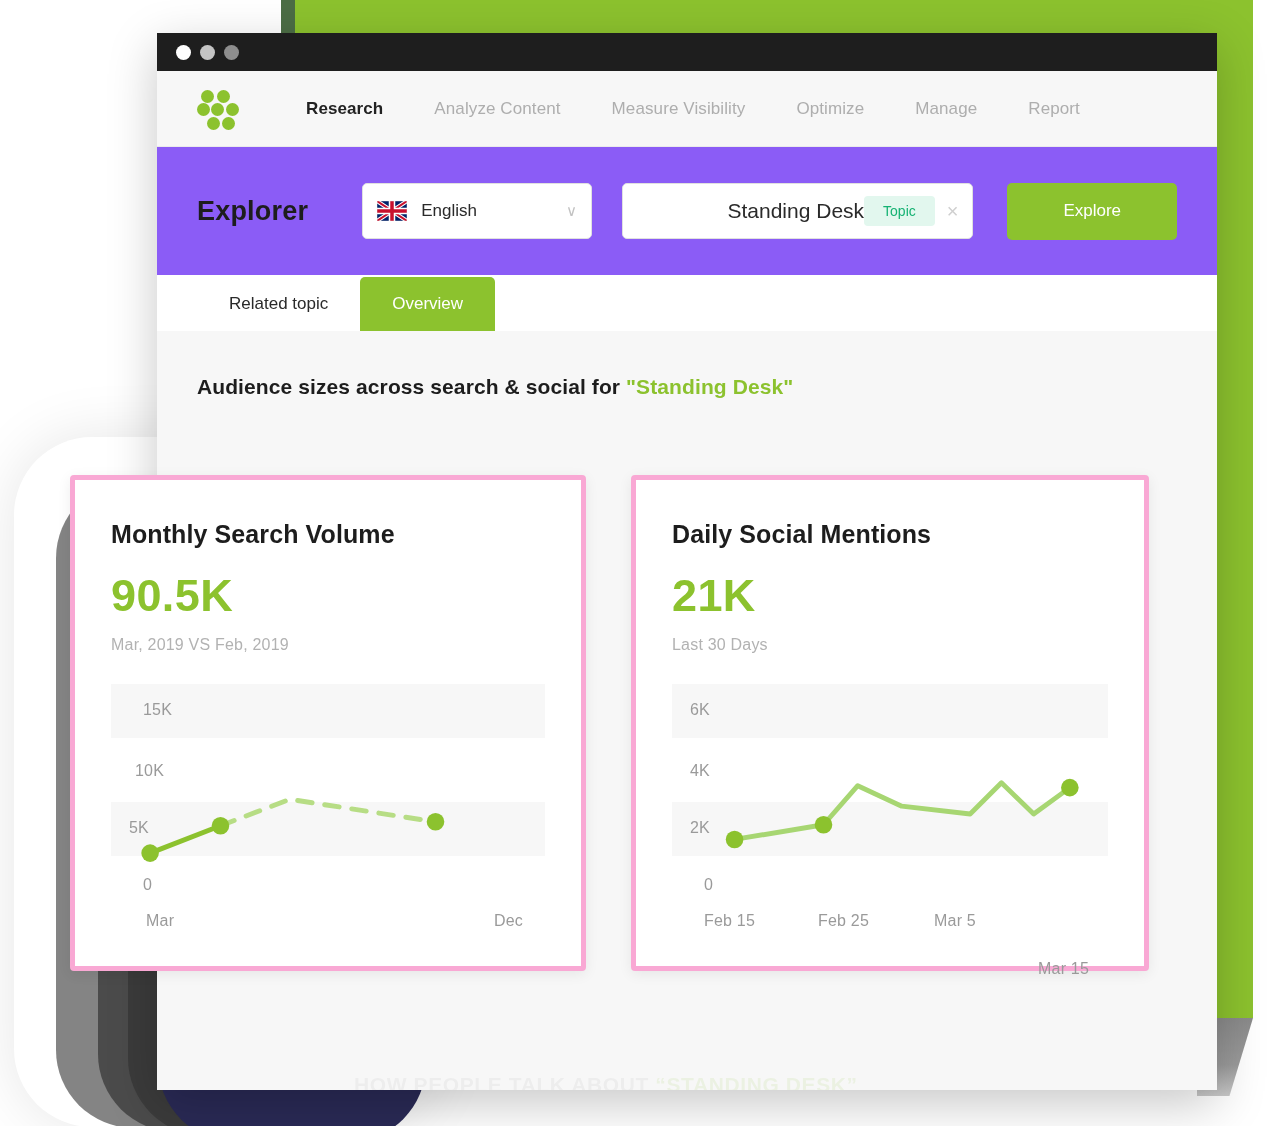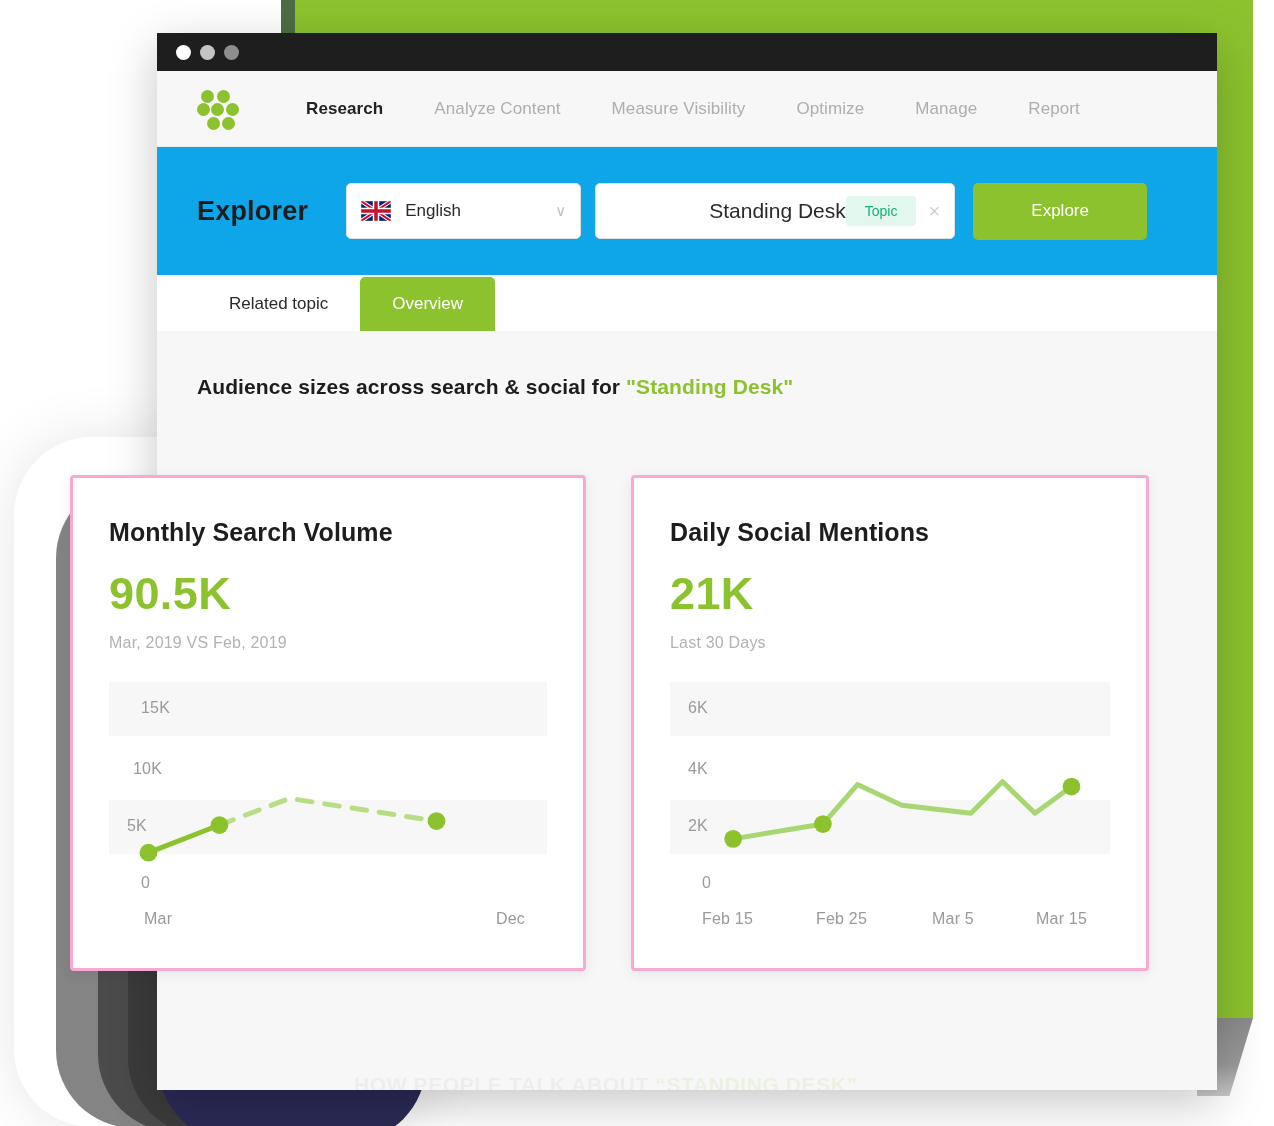--- a/index.html
+++ b/index.html
@@ -56,21 +56,21 @@
   .logo { width: 44px; height: 44px; position: relative; margin-right: 45px; }
   .logo i { position: absolute; width: 13px; height: 13px; border-radius: 50%; background: #8cc22e; }
   .navlinks { display: flex; align-items: center; gap: 11px; }
   .navlink {
     font-size: 17px; color: #aeaeae; padding: 0 20px; letter-spacing: .1px; cursor: pointer;
   }
   .navlink.active { color: #222222; font-weight: bold; }
 
   
   .explorer-row {
-    background: #0ea5e9; height: 128px; display: flex; align-items: center; padding: 0 40px;
+    background: #8b5cf6; height: 128px; display: flex; align-items: center; padding: 0 40px; gap: 16px;
   }
   .explorer-title { font-size: 27px; font-weight: bold; color: #1d1d1d; letter-spacing: .2px; }
   .lang-select {
     margin-left: 38px; width: 235px; height: 56px; border: 1px solid #e0e0e0; border-radius: 5px;
     background: #fff; display: flex; align-items: center; padding: 0 14px; cursor: pointer;
   }
   .flag { width: 30px; height: 20px; margin-right: 14px; flex: none; }
   .lang-label { font-size: 17px; color: #2a2a2a; flex: 1; }
   .chev { color: #c2c2c2; font-size: 15px; }
   .topic-box {
@@ -105,21 +105,21 @@
   .audience .kw { color: #8cc22e; }
 
   .faded {
     position: absolute; left: 197px; top: 1040px; font-size: 21px; font-weight: bold;
     letter-spacing: .6px; color: rgba(30,30,30,.045);
   }
   .faded .kw { color: rgba(140,194,46,.10); }
 
   
   .card {
-    position: absolute; background: #ffffff; border: 3px solid #f9a8d4; border-radius: 4px;
+    position: absolute; background: #ffffff; border: 5px solid #f9a8d4; border-radius: 4px;
     box-shadow: 0 3px 14px rgba(0,0,0,.07);
   }
   .card-1 { left: 70px;  top: 475px; width: 516px; height: 496px; }
   .card-2 { left: 631px; top: 475px; width: 518px; height: 496px; }
   .card-inner { padding: 40px 36px 0 36px; }
   .card-title { font-size: 25px; font-weight: bold; color: #1d1d1d; letter-spacing: .1px; }
   .card-value { font-size: 45px; font-weight: bold; color: #8cc22e; margin-top: 21px; letter-spacing: .4px; }
   .card-sub { font-size: 16px; color: #b2b2b2; margin-top: 14px; letter-spacing: .2px; }
 
   .plot { position: relative; margin-top: 30px; height: 212px; }
@@ -266,18 +266,18 @@
           <circle cx="64" cy="159" r="9" fill="#8cc22e"></circle>
           <circle cx="155" cy="144" r="9" fill="#8cc22e"></circle>
           <circle cx="407" cy="106" r="9" fill="#8cc22e"></circle>
         </svg>
       </div>
 
       <div class="xaxis">
         <span class="xlab" style="left:32px;">Feb 15</span>
         <span class="xlab" style="left:146px;">Feb 25</span>
         <span class="xlab" style="left:262px;">Mar 5</span>
-        <span class="xlab" style="left:366px;">Mar 15</span>
+        <span class="xlab" style="left:366px;margin-top:48px;">Mar 15</span>
       </div>
     </div>
   </div>
 
 </div>
 
 </body></html>

